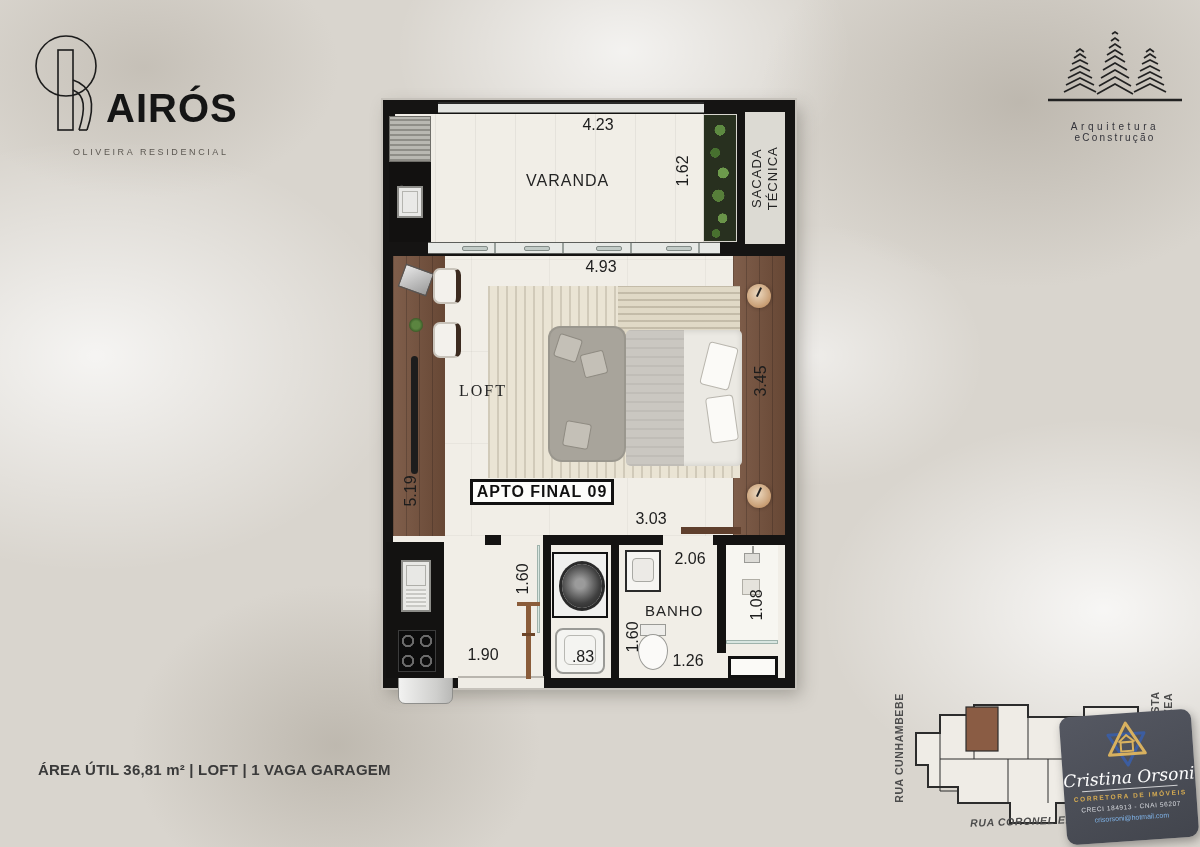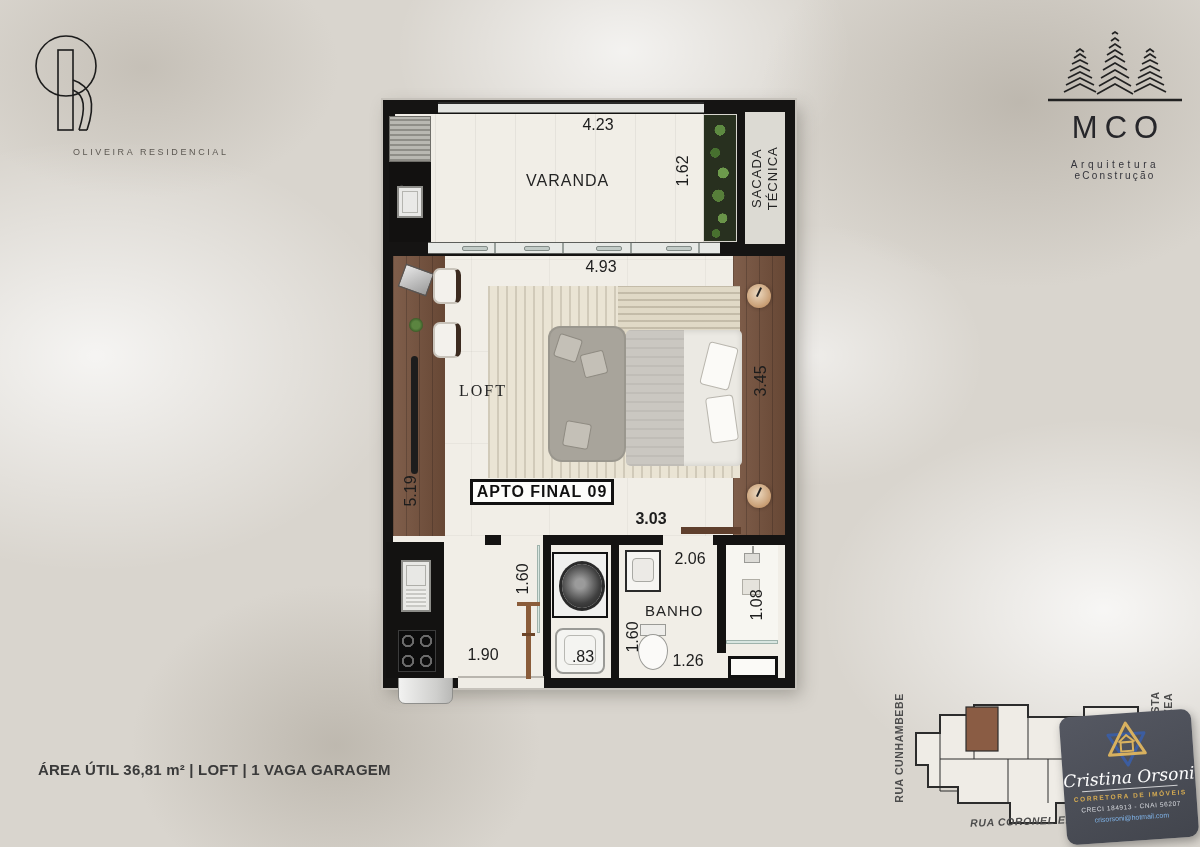--- a/index.html
+++ b/index.html
@@ -180,33 +180,33 @@
 <body>
 
 <div class="abs" id="brand-left">
   <svg width="120" height="130" viewBox="0 0 120 130">
     <circle cx="42" cy="38" r="30" fill="none" stroke="#1c1c1c" stroke-width="1.6"></circle>
     <rect x="34" y="22" width="15" height="80" fill="none" stroke="#1c1c1c" stroke-width="1.6"></rect>
     <path d="M49,52 C68,58 72,76 63,102" fill="none" stroke="#1c1c1c" stroke-width="1.6"></path>
     <path d="M49,62 C61,67 62,80 55,102" fill="none" stroke="#1c1c1c" stroke-width="1.6"></path>
     <path d="M55,102 L63,102" stroke="#1c1c1c" stroke-width="1.6"></path>
   </svg>
+  <div id="brand-name">AIRÓS</div>
   <div id="brand-sub">OLIVEIRA RESIDENCIAL</div>
 </div>
 
 <div class="abs" id="brand-right">
   <svg width="150" height="80" viewBox="0 0 150 80">
     <g stroke="#222" stroke-width="1.7" fill="none">
       <path d="M24,68 L40,60 L56,68 M26,61 L40,54 L54,61 M28,54 L40,48 L52,54 M30,47 L40,42 L50,47 M32,40 L40,36 L48,40 M34,34 L40,30 L46,34 M36,28 L40,25 L44,28"></path>
       <path d="M57,70 L75,60 L93,70 M59,62 L75,53 L91,62 M61,54 L75,46 L89,54 M63,46 L75,39 L87,46 M65,38 L75,32 L85,38 M67,31 L75,26 L83,31 M69,24 L75,20 L81,24 M71,17 L75,14 L79,17 M72,10 L75,8 L78,10"></path>
       <path d="M94,68 L110,60 L126,68 M96,61 L110,54 L124,61 M98,54 L110,48 L122,54 M100,47 L110,42 L120,47 M102,40 L110,36 L118,40 M104,34 L110,30 L116,34 M106,28 L110,25 L114,28"></path>
     </g>
     <line x1="8" y1="76" x2="142" y2="76" stroke="#222" stroke-width="2.4"></line>
   </svg>
-  <div id="mco-name">MCO</div>
   <div id="mco-line1">Arquitetura</div>
   <div id="mco-line2">eConstrução</div>
 </div>
 
 <div class="abs" id="plan">
 
   <div class="floor tiles-v" style="left:12px;top:14px;width:342px;height:128px;"></div>
   <div class="abs" id="window-band"></div>
   <div class="abs" id="grill"></div>
   <div class="abs" id="grill-counter">
@@ -258,21 +258,21 @@
     <div class="bed-pillow" style="right:6px;top:66px;width:28px;height:46px;transform:rotate(-8deg);"></div>
   </div>
   <div class="room-label" style="left:76px;top:282px;letter-spacing:2px;font-family:Liberation Serif, serif;">LOFT</div>
   <div class="dim" style="left:178px;top:158px;width:80px;">4.93</div>
   <div class="dim v" style="left:354px;top:272px;width:48px;">3.45</div>
   <div class="dim v" style="left:4px;top:382px;width:48px;">5.19</div>
   <div id="apto-box">APTO FINAL 09</div>
   <div id="ledge"></div>
 
   <div class="floor" style="left:10px;top:436px;width:392px;height:142px;"></div>
-  <div class="dim" style="left:238px;top:410px;width:60px;font-weight:bold;">3.03</div>
+  <div class="dim" style="left:238px;top:410px;width:60px;">3.03</div>
 
   <div class="wall" style="left:102px;top:435px;width:16px;height:10px;"></div>
   <div class="wall" style="left:160px;top:435px;width:120px;height:10px;"></div>
   <div class="wall" style="left:330px;top:435px;width:72px;height:10px;"></div>
   <div class="wall" style="left:160px;top:443px;width:8px;height:137px;"></div>
   <div class="wall" style="left:228px;top:443px;width:8px;height:137px;"></div>
   <div class="wall" style="left:334px;top:443px;width:9px;height:110px;"></div>
   <div class="glass" style="left:154px;top:445px;width:3px;height:88px;"></div>
 
   <div id="kitchen-counter">

